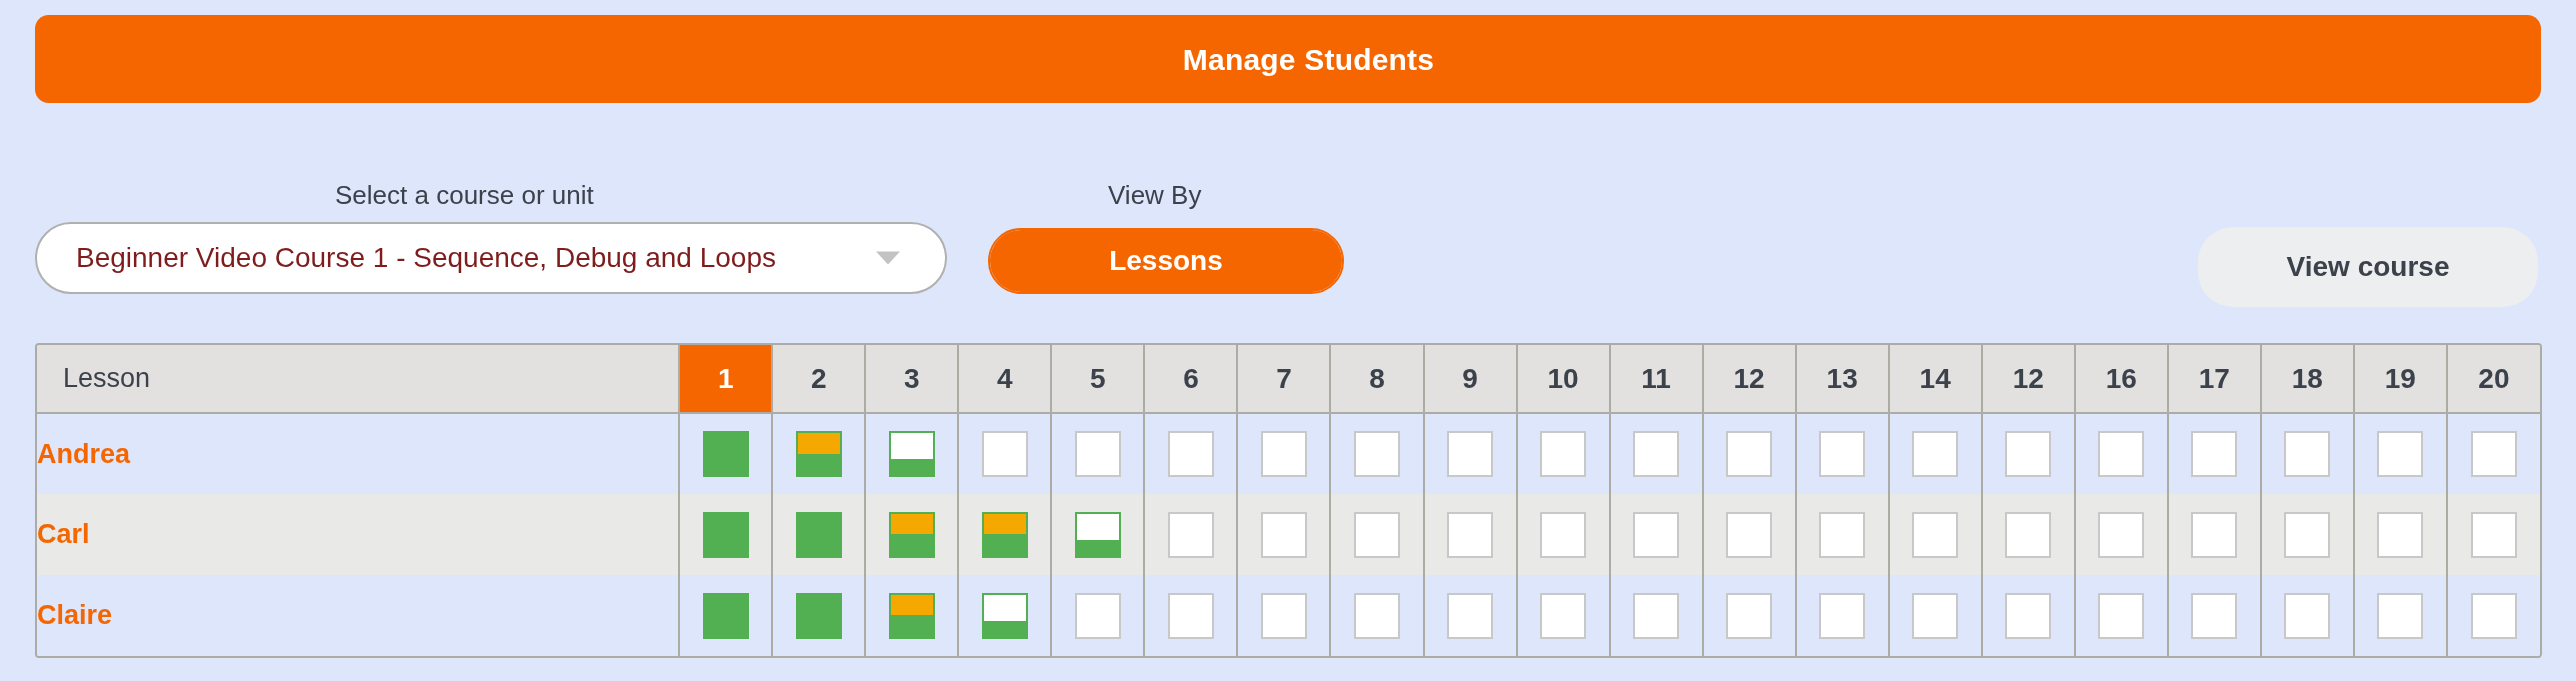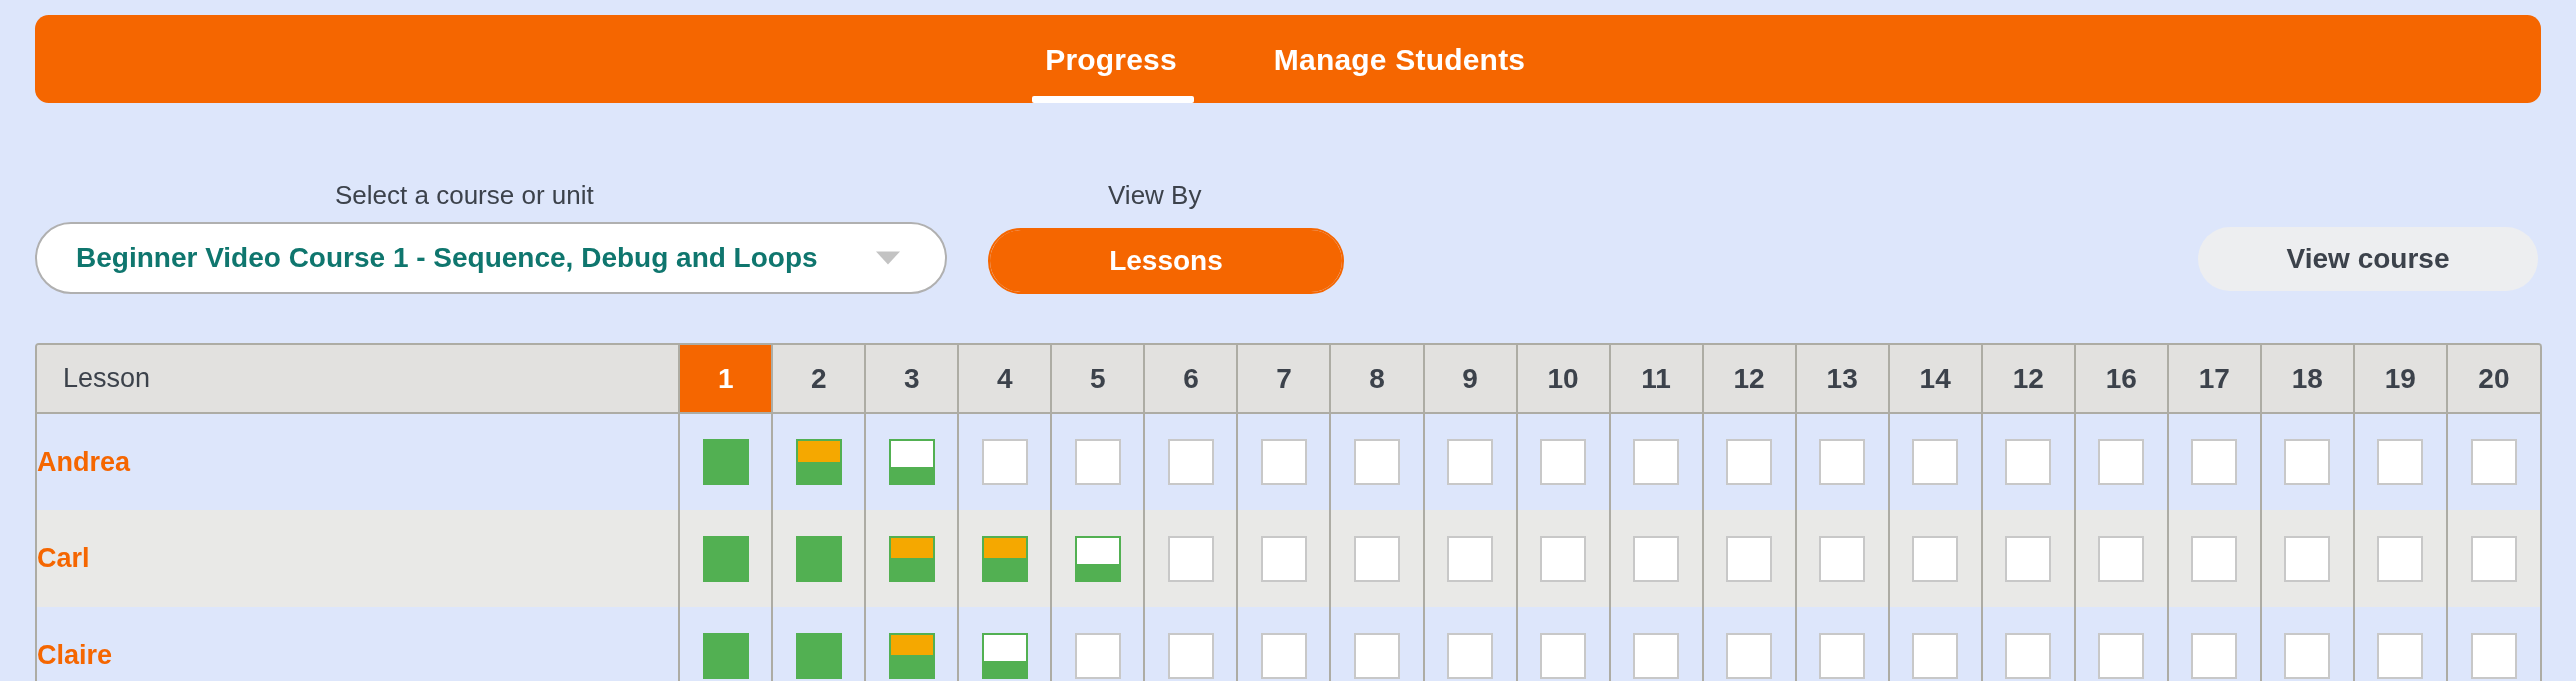--- a/index.html
+++ b/index.html
@@ -86,23 +86,22 @@
     border: 2.9px solid #b0b0b0;
     border-radius: 36px;
     box-sizing: border-box;
     display: flex;
     align-items: center;
     cursor: pointer;
   }
   .course-select-text {
     margin-left: 39px;
     font-size: 28px;
-    color: #0f766e;
+    color: #7f1d1d;
     white-space: nowrap;
-    font-weight: bold;
   }
   .course-caret {
     position: absolute;
     right: 45px;
     top: 50%;
     transform: translateY(-50%);
     width: 0; height: 0;
     border-left: 12.7px solid transparent;
     border-right: 12.7px solid transparent;
     border-top: 13.7px solid #c3c3c3;
@@ -133,21 +132,21 @@
     cursor: pointer;
   }
   .viewby-opt.on { background: #f56600; color: #ffffff; }
   .viewby-opt.off { background: #ffffff; color: #f56600; }
 
   .view-course-btn {
     position: absolute;
     left: 2198px;
     top: 227px;
     width: 340px;
-    height: 64px;
+    height: 80px;
     border-radius: 35px;
     background: #edeef0;
     display: flex;
     align-items: center;
     justify-content: center;
     font-size: 28px;
     font-weight: bold;
     color: #3c424b;
     cursor: pointer;
     box-sizing: border-box;
@@ -193,21 +192,21 @@
     text-align: left;
     padding-left: 26px;
     font-size: 27px;
     font-weight: normal;
   }
   thead th.col-active {
     background: #f56600;
     color: #ffffff;
   }
 
-  tbody tr { height: 97px; }
+  tbody tr { height: 81px; }
   tbody tr.rowA td { background: #dde6fb; }
   tbody tr.rowB td { background: #e9e9e7; }
 
   td.name-cell {
     padding-left: 26px;
     color: #f56600;
     font-size: 27px;
     font-weight: bold;
     vertical-align: middle;
   }
@@ -248,23 +247,20 @@
   .pbox .band.orange { background: #f5a800; }
   .pbox .band.white  { background: #ffffff; }
 
   
 </style>
 </head>
 <body>
 
 <div class="navbar">
   <div class="nav-tabs">
-    <div class="nav-tab t-progress active">
-      <span class="nav-tab-text">Progress</span>
-    </div>
     <div class="nav-tab t-manage">
       <span class="nav-tab-text">Manage Students</span>
     </div>
   </div>
 </div>
 
 <div class="ctl-label" id="course-label">Select a course or unit</div>
 
 <div class="course-select">
   <span class="course-select-text">Beginner Video Course 1 - Sequence, Debug and Loops</span>

